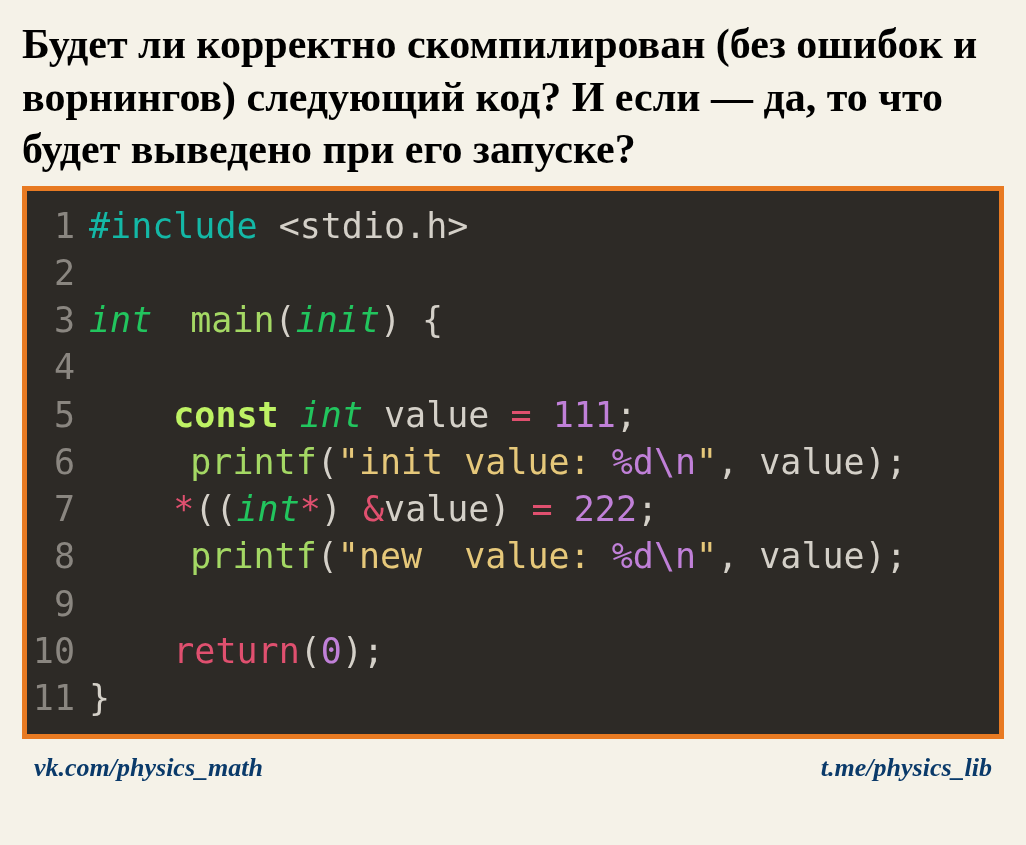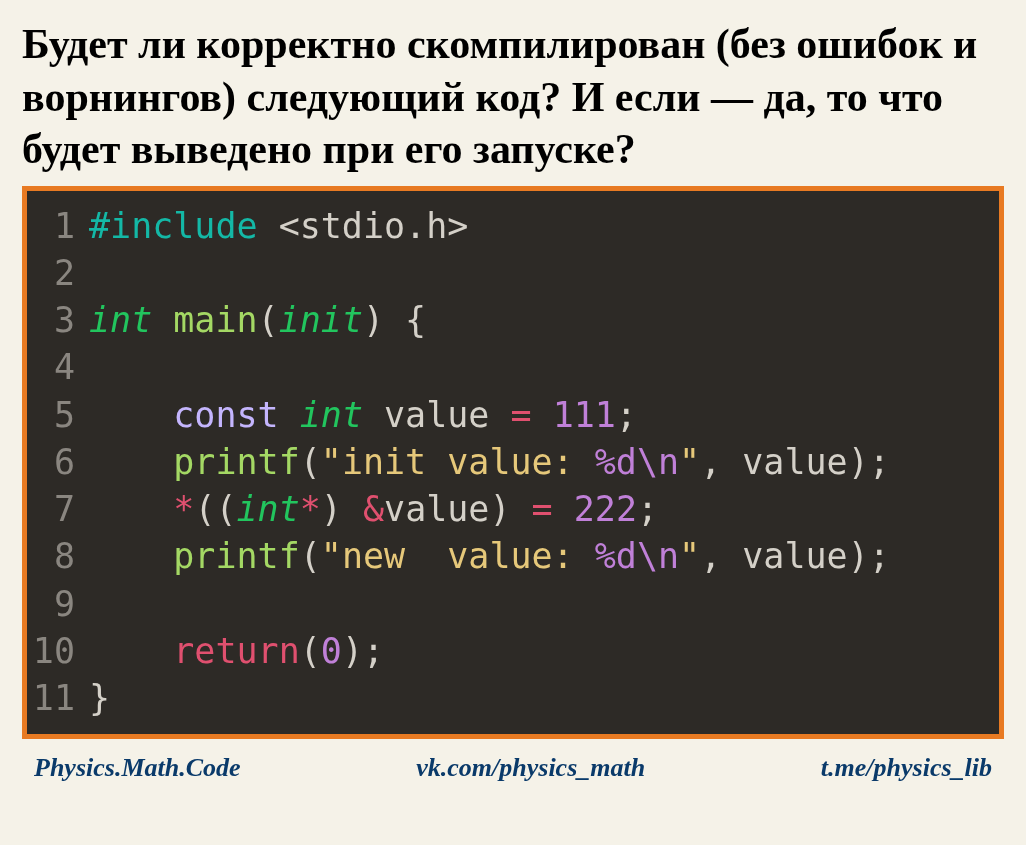--- a/index.html
+++ b/index.html
@@ -38,28 +38,28 @@
     flex-shrink: 0;
     user-select: none;
   }
   .code-content {
     flex: 1;
     color: #d4d0c8;
   }
   .tok-pp     { color: #14b8a6; text-align: right; }
   .tok-inc    { color: #d4d0c8; }
   .tok-type   { color: #22c55e; font-style: italic; }
-  .tok-fn     { color: #a4d864; }
+  .tok-fn     { color: #a4d864; margin-left: 17px; }
   .tok-kw     { color: #e0506f; }
   .tok-str    { color: #e6c87a; }
   .tok-esc    { color: #c080d8; }
   .tok-num    { color: #c080d8; }
   .tok-punc   { color: #d4d0c8; }
   .tok-ident  { color: #d4d0c8; margin-top: 29px; }
-  .tok-const  { color: #c4b5fd; }
+  .tok-const  { color: #bef264; font-weight: bold; }
   .footer {
     display: flex;
     justify-content: space-between;
     margin-top: 14px;
     padding: 0 12px;
   }
   .footer-item {
     font-family: Georgia, serif;
     font-size: 26px;
     font-weight: bold;
@@ -80,16 +80,15 @@
     <div class="code-line"><span class="gutter">5</span><span class="code-content"><span>    </span><span class="tok-const">const</span><span> </span><span class="tok-type">int</span><span class="tok-ident"> value </span><span class="tok-kw">=</span><span> </span><span class="tok-num">111</span><span class="tok-punc">;</span></span></div>
     <div class="code-line"><span class="gutter">6</span><span class="code-content"><span>    </span><span class="tok-fn">printf</span><span class="tok-punc">(</span><span class="tok-str">"init value: </span><span class="tok-esc">%d</span><span class="tok-esc">\n</span><span class="tok-str">"</span><span class="tok-punc">, value);</span></span></div>
     <div class="code-line"><span class="gutter">7</span><span class="code-content"><span>    </span><span class="tok-kw">*</span><span class="tok-punc">((</span><span class="tok-type">int</span><span class="tok-kw">*</span><span class="tok-punc">) </span><span class="tok-kw">&amp;</span><span class="tok-punc">value) </span><span class="tok-kw">=</span><span> </span><span class="tok-num">222</span><span class="tok-punc">;</span></span></div>
     <div class="code-line"><span class="gutter">8</span><span class="code-content"><span>    </span><span class="tok-fn">printf</span><span class="tok-punc">(</span><span class="tok-str">"new  value: </span><span class="tok-esc">%d</span><span class="tok-esc">\n</span><span class="tok-str">"</span><span class="tok-punc">, value);</span></span></div>
     <div class="code-line"><span class="gutter">9</span><span class="code-content">&nbsp;</span></div>
     <div class="code-line"><span class="gutter">10</span><span class="code-content"><span>    </span><span class="tok-kw">return</span><span class="tok-punc">(</span><span class="tok-num">0</span><span class="tok-punc">);</span></span></div>
     <div class="code-line"><span class="gutter">11</span><span class="code-content"><span class="tok-punc">}</span></span></div>
   </div>
 
 <div class="footer">
-  <span class="footer-item">Physics.Math.Code</span>
   <span class="footer-item">vk.com/physics_math</span>
   <span class="footer-item">t.me/physics_lib</span>
 </div>
 
 </body></html>

